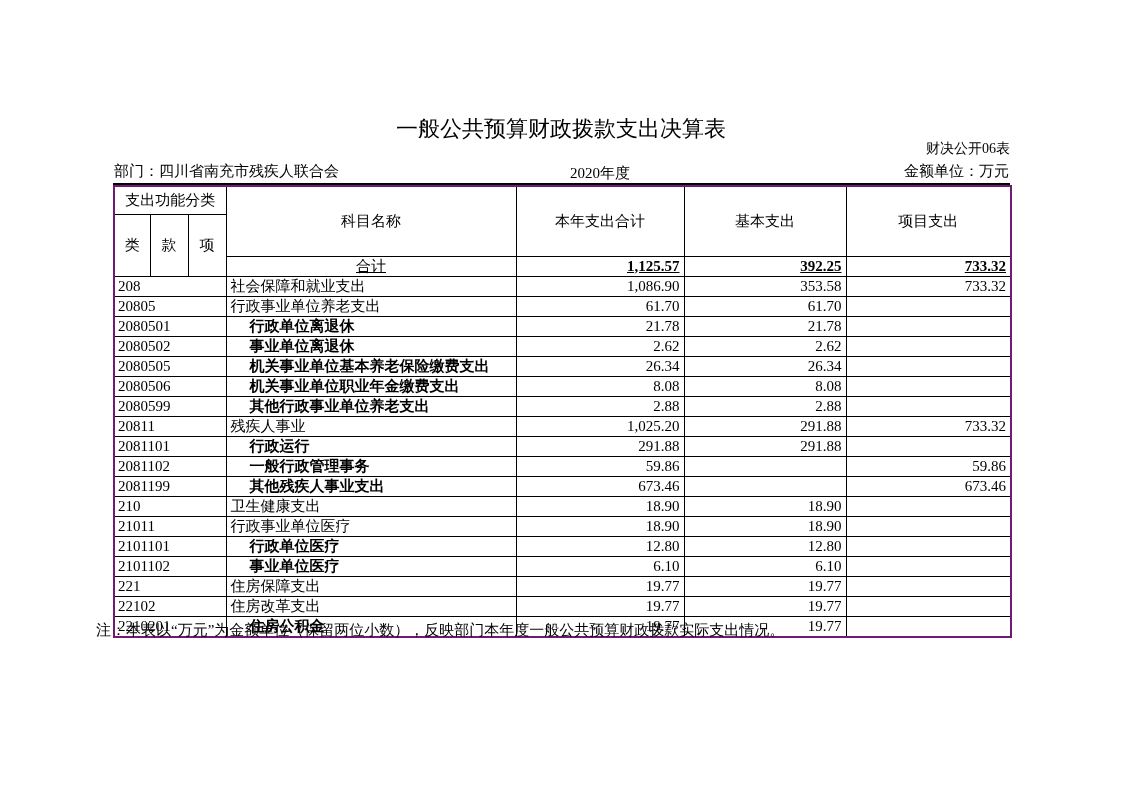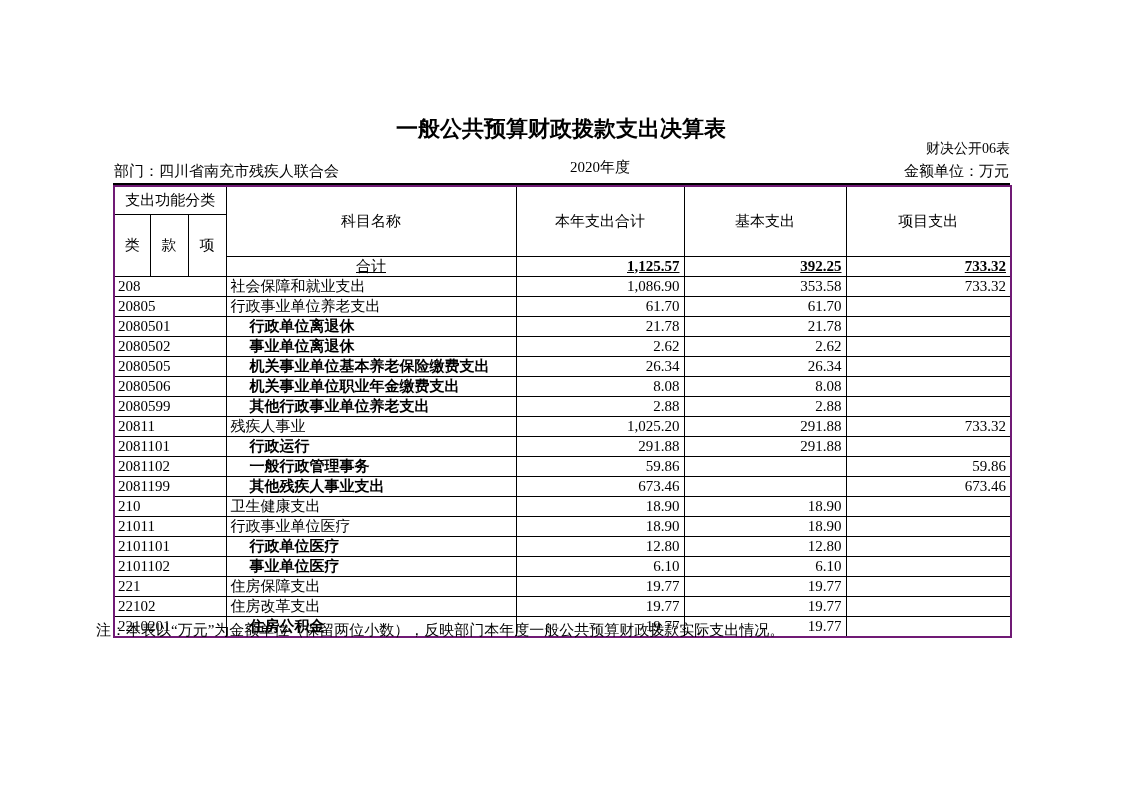--- a/index.html
+++ b/index.html
@@ -5,33 +5,33 @@
   html,body { margin:0; padding:0; }
   body {
     width:1122px; height:793px;
     background:#ffffff; color:#000;
     font-family:"Liberation Serif","DejaVu Serif",serif;
     position:relative; overflow:hidden;
   }
   .page-title {
     position:absolute; top:115px; left:0; width:1122px;
     margin:0; text-align:center;
-    font-size:22px; font-weight:bold; line-height:28px;
+    font-size:22px; font-weight:normal; line-height:28px;
   }
   .doc-number {
     position:absolute; top:141px; left:113px; width:897px;
     text-align:right; font-size:14px; line-height:16px;
   }
   .info-row {
     position:absolute; top:159px; left:113px; width:897px; height:24px;
     border-bottom:2px solid #000;
     font-size:15px;
   }
   .info-row .dept { position:absolute; left:1px; bottom:2px; }
-  .info-row .year { position:absolute; left:487px; bottom:6px; transform:translateX(-50%); }
+  .info-row .year { position:absolute; left:487px; bottom:0; transform:translateX(-50%); }
   .info-row .unit { position:absolute; right:1px; bottom:2px; }
   table.main-table {
     position:absolute; top:185px; left:113px;
     width:897px; table-layout:fixed;
     border-collapse:collapse; border-spacing:0;
     border:2px solid #701a75;
   }
   .main-table th, .main-table td {
     border:1.5px solid #000;
     font-weight:normal;

